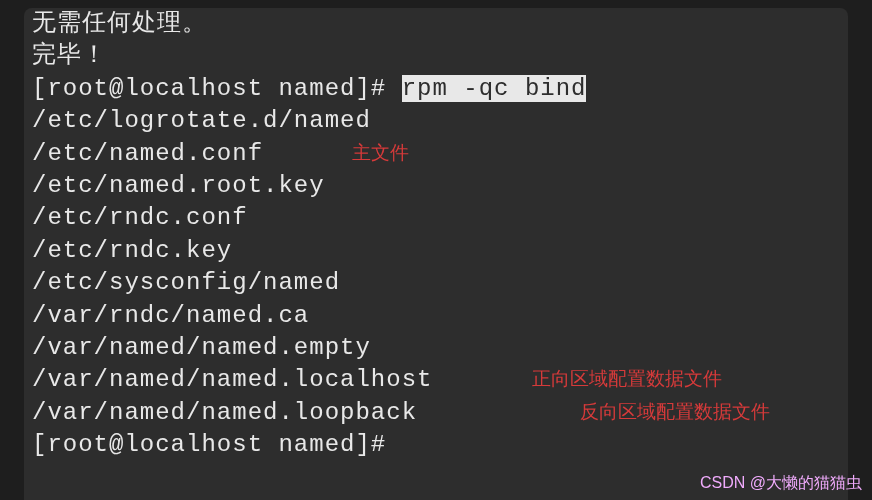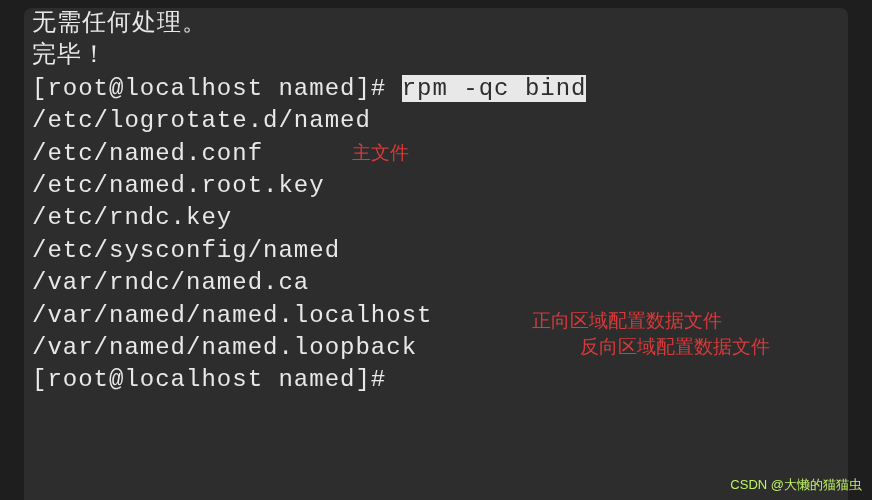--- a/index.html
+++ b/index.html
@@ -43,39 +43,41 @@
       color: #d63a3a;
       font-family: "SimSun", "宋体", serif;
       font-size: 19px;
       letter-spacing: 0;
       position: absolute;
     }
     .watermark {
       position: absolute;
       bottom: 6px;
       right: 10px;
-      color: #bef264;
-      font-size: 13px;
+      color: #f0abfc;
+      font-size: 16px;
       font-family: Arial, sans-serif;
       letter-spacing: 0;
     }
   </style>
 </head>
 <body>
 
 <div class="terminal">
   <div class="terminal-content">
     <div class="line">无需任何处理。</div>
     <div class="line">完毕！</div>
     <div class="line"><span>[root@localhost named]# </span><span class="highlight">rpm -qc bind</span></div>
     <div class="line">/etc/logrotate.d/named</div>
     <div class="line"><span>/etc/named.conf</span><span class="annotation" style="left:320px;top:2px;">主文件</span></div>
     <div class="line">/etc/named.root.key</div>
+    <div class="line">/etc/rndc.conf</div>
     <div class="line">/etc/rndc.key</div>
     <div class="line">/etc/sysconfig/named</div>
     <div class="line">/var/rndc/named.ca</div>
-    <div class="line"><span>/var/named/named.localhost</span><span class="annotation" style="left:500px;top:8px;">正向区域配置数据文件</span></div>
+    <div class="line">/var/named/named.empty</div>
+    <div class="line"><span>/var/named/named.localhost</span><span class="annotation" style="left:500px;top:2px;">正向区域配置数据文件</span></div>
     <div class="line"><span>/var/named/named.loopback</span><span class="annotation" style="left:548px;top:2px;">反向区域配置数据文件</span></div>
     <div class="line">[root@localhost named]#</div>
   </div>
 </div>
 
 <div class="watermark">CSDN @大懒的猫猫虫</div>
 
 </body></html>

